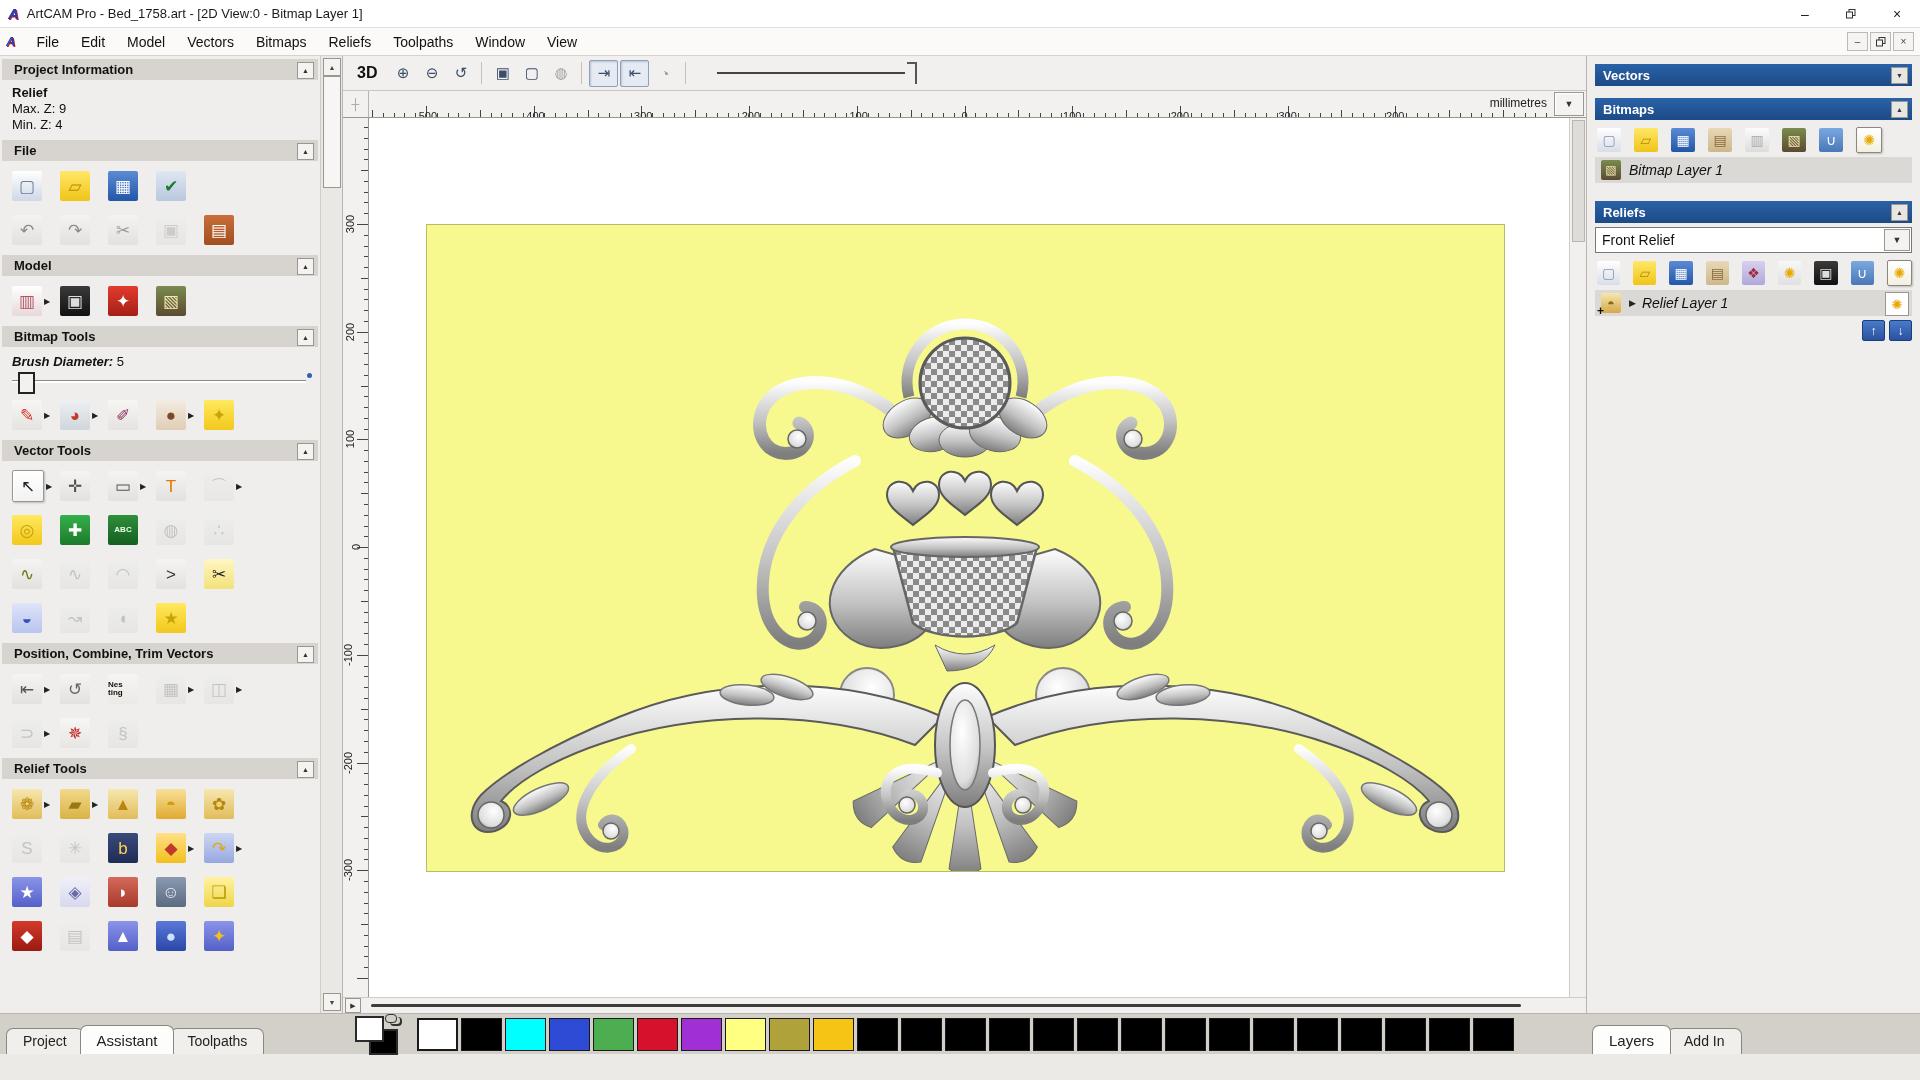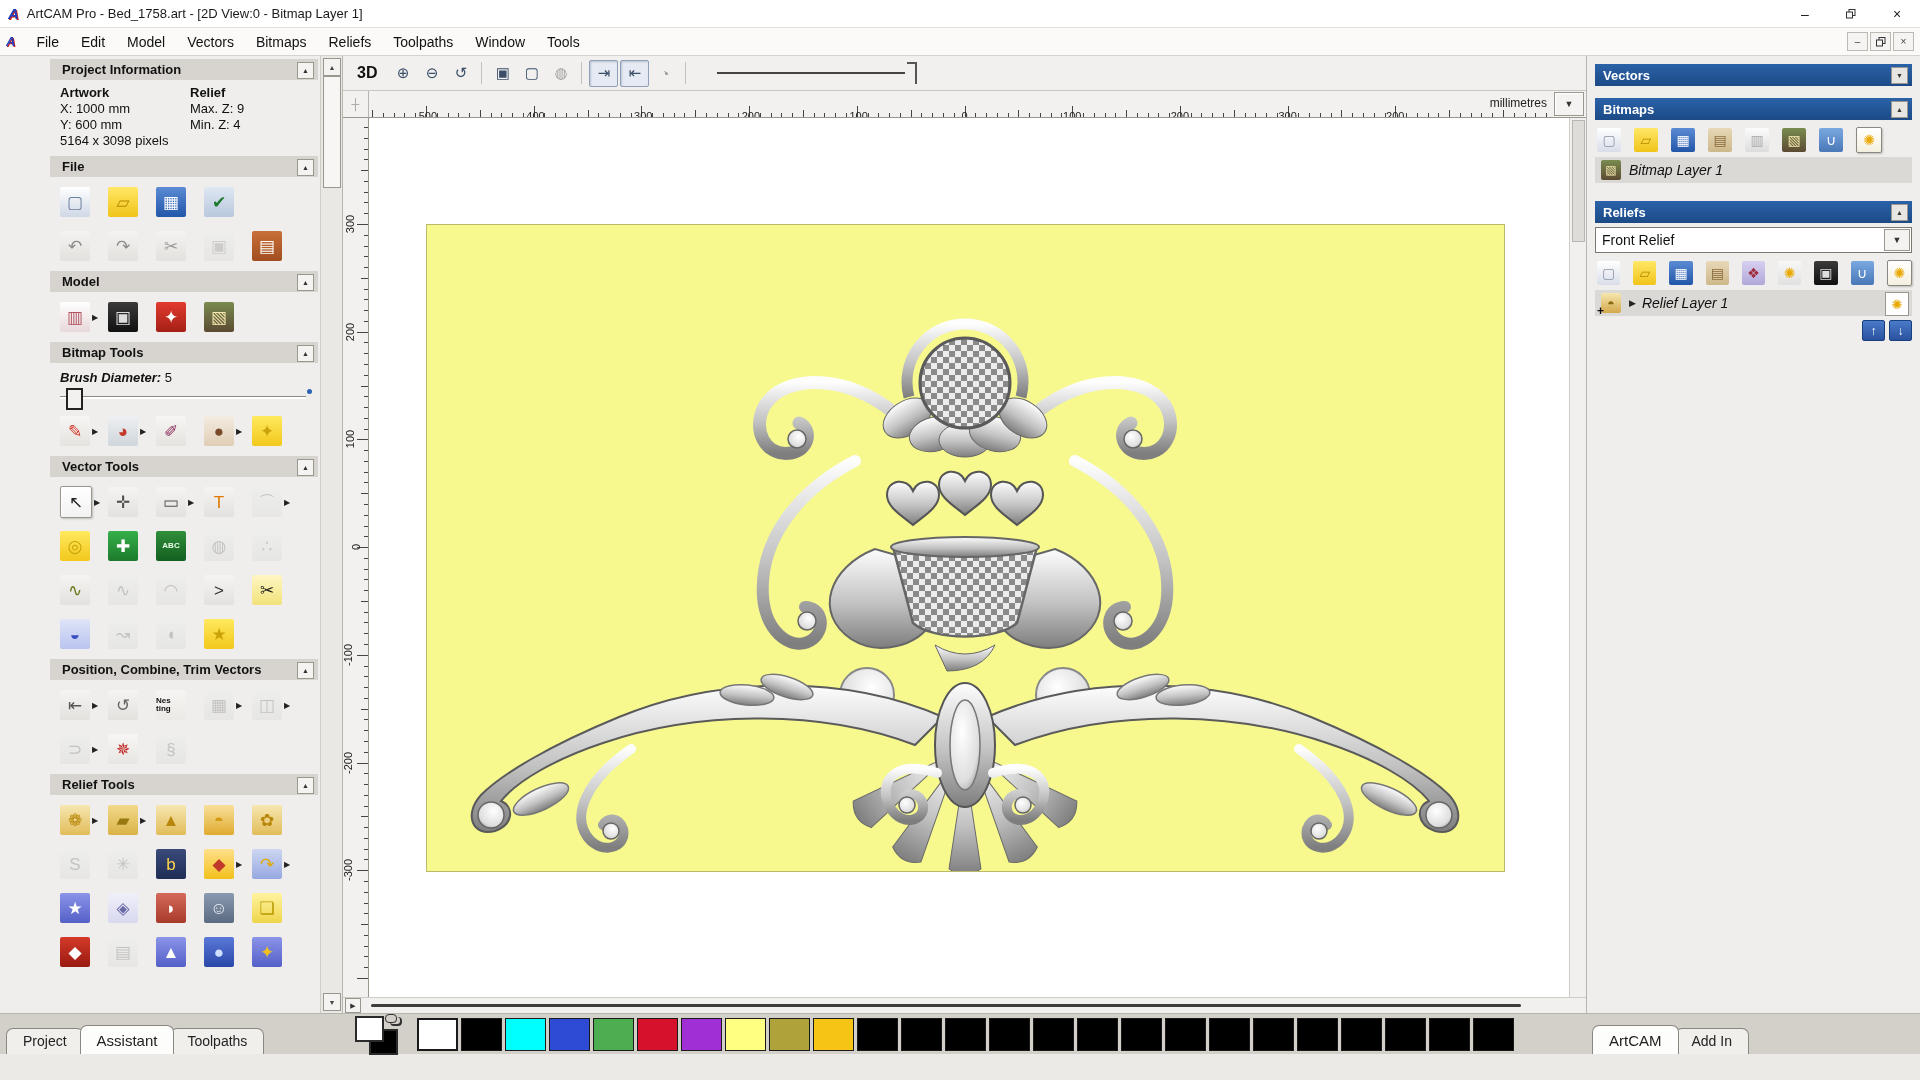--- a/index.html
+++ b/index.html
@@ -24,21 +24,21 @@
   .menu-logo{margin:0 10px 0 6px;font-weight:bold;font-style:italic;color:#1f3fbf;
              text-shadow:1px 1px 0 #c22020;font-size:13px;}
   .menu-item{padding:3px 11px;cursor:default;}
   .mdi-controls{margin-left:auto;margin-right:6px;display:flex;gap:2px;}
   .mdi-btn{width:19px;height:17px;border:1px solid #bdbab4;background:#f5f4f2;
            display:flex;align-items:center;justify-content:center;font-size:10px;color:#444;}
 
   
   .left-panel{grid-row:3;grid-column:1;background:#EFEEEC;border-right:1px solid #b8b5b0;
               position:relative;overflow:hidden;}
-  .lp-content{position:absolute;left:0;top:0;right:22px;bottom:0;overflow:hidden;margin-left:48px;}
+  .lp-content{position:absolute;left:0;top:0;right:22px;bottom:0;overflow:hidden;}
   .sec-h{height:21px;background:#D7D4CF;display:flex;align-items:center;
          font-weight:bold;font-size:13px;padding-left:12px;margin:3px 2px 3px 2px;position:relative;}
   .collapse-btn{position:absolute;right:4px;top:3px;width:15px;height:15px;background:#F4F3F1;
          border:1px solid #9a978f;font-size:7px;display:flex;align-items:center;justify-content:center;color:#333;}
   .pi-grid{display:flex;font-size:13px;padding:2px 0 4px 12px;}
   .pi-col{line-height:16px;}
   .pi-col.c1{width:130px;}
   .pi-b{font-weight:bold;}
   .trow{display:flex;align-items:center;padding:3px 0 3px 12px;height:38px;}
   .tw{display:flex;align-items:center;width:48px;}
@@ -169,47 +169,41 @@
     <span class="menu-logo">A</span>
     <span id="menu-items" style="display:flex;">
         <span class="menu-item">File</span>
         <span class="menu-item">Edit</span>
         <span class="menu-item">Model</span>
         <span class="menu-item">Vectors</span>
         <span class="menu-item">Bitmaps</span>
         <span class="menu-item">Reliefs</span>
         <span class="menu-item">Toolpaths</span>
         <span class="menu-item">Window</span>
-        <span class="menu-item">Tools</span>
+        <span class="menu-item">View</span>
       </span>
     <div class="mdi-controls" id="mdi-controls">
         <span class="mdi-btn">–</span>
         <span class="mdi-btn">
           <svg width="10" height="10" viewBox="0 0 10 10">
             <rect x="3" y="0.5" width="6" height="6" fill="none" stroke="#333"></rect>
             <rect x="0.5" y="3" width="6" height="6" fill="#f6f5f3" stroke="#333"></rect>
           </svg>
         </span>
         <span class="mdi-btn">×</span>
       </div>
   </div>
 
   <div class="left-panel">
     <div class="lp-content" id="lp-content">
       <div class="sec-h">
         <span>Project Information</span>
         <span class="collapse-btn">▲</span>
       </div>
       <div class="pi-grid">
-        <div class="pi-col c1">
-          <div class="pi-b">Artwork</div>
-          <div>X: 1000 mm</div>
-          <div>Y: 600 mm</div>
-          <div>5164 x 3098 pixels</div>
-        </div>
         <div class="pi-col">
           <div class="pi-b">Relief</div>
           <div>Max. Z: 9</div>
           <div>Min. Z: 4</div>
         </div>
       </div>
       <div id="lp-sections">
           <div class="sec-h">
             <span>File</span>
             <span class="collapse-btn">▲</span>
@@ -906,18 +900,18 @@
         <span class="swatch" style="background: rgb(0, 0, 0);"></span>
         <span class="swatch" style="background: rgb(0, 0, 0);"></span>
         <span class="swatch" style="background: rgb(0, 0, 0);"></span>
         <span class="swatch" style="background: rgb(0, 0, 0);"></span>
         <span class="swatch" style="background: rgb(0, 0, 0);"></span>
         <span class="swatch" style="background: rgb(0, 0, 0);"></span>
       </span>
   </div>
   <div class="strip strip-right">
     <div class="tabs" id="right-tabs">
-        <span class="tab active">ArtCAM</span>
+        <span class="tab active">Layers</span>
         <span class="tab">Add In</span>
       </div>
   </div>
 
 </div>
 
 </body></html>

